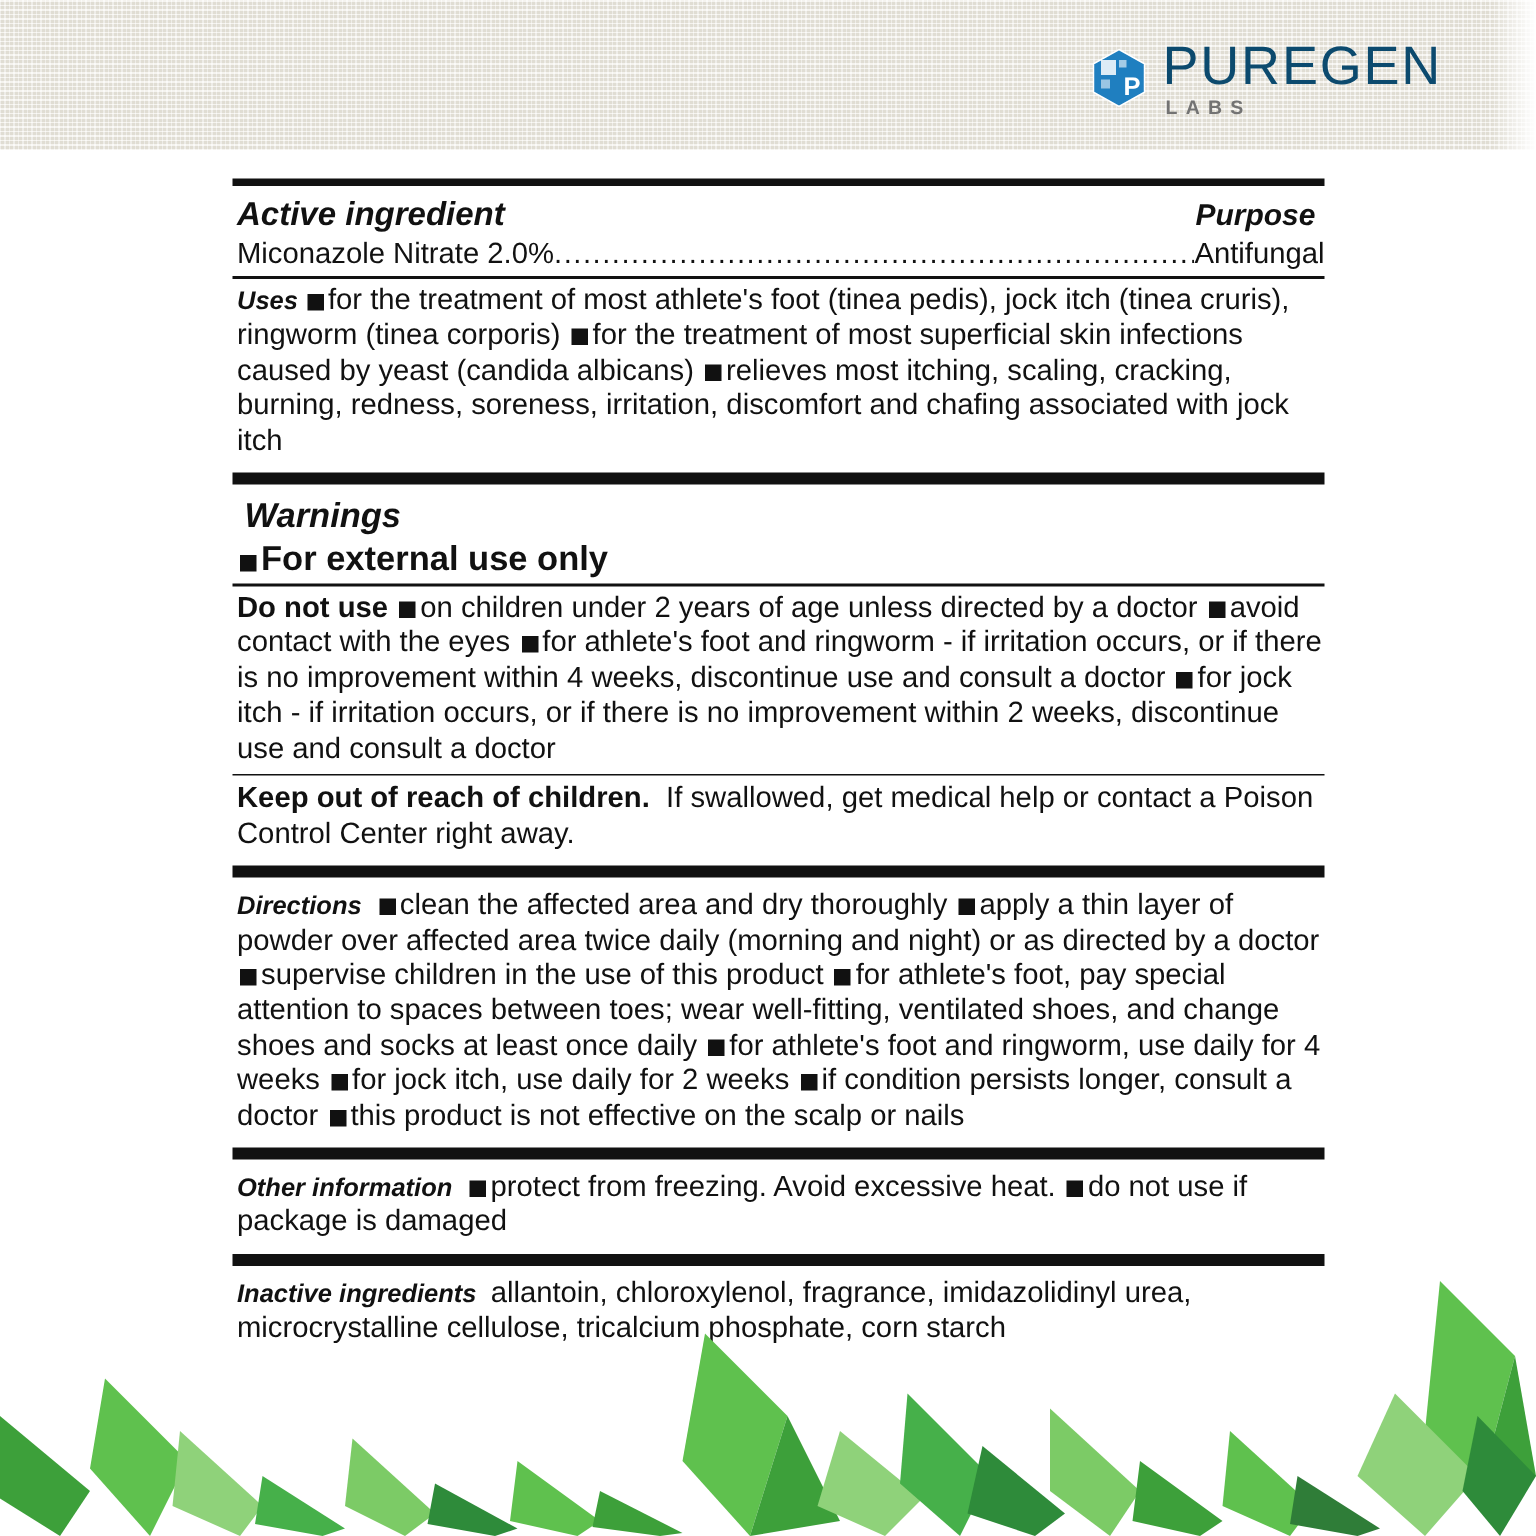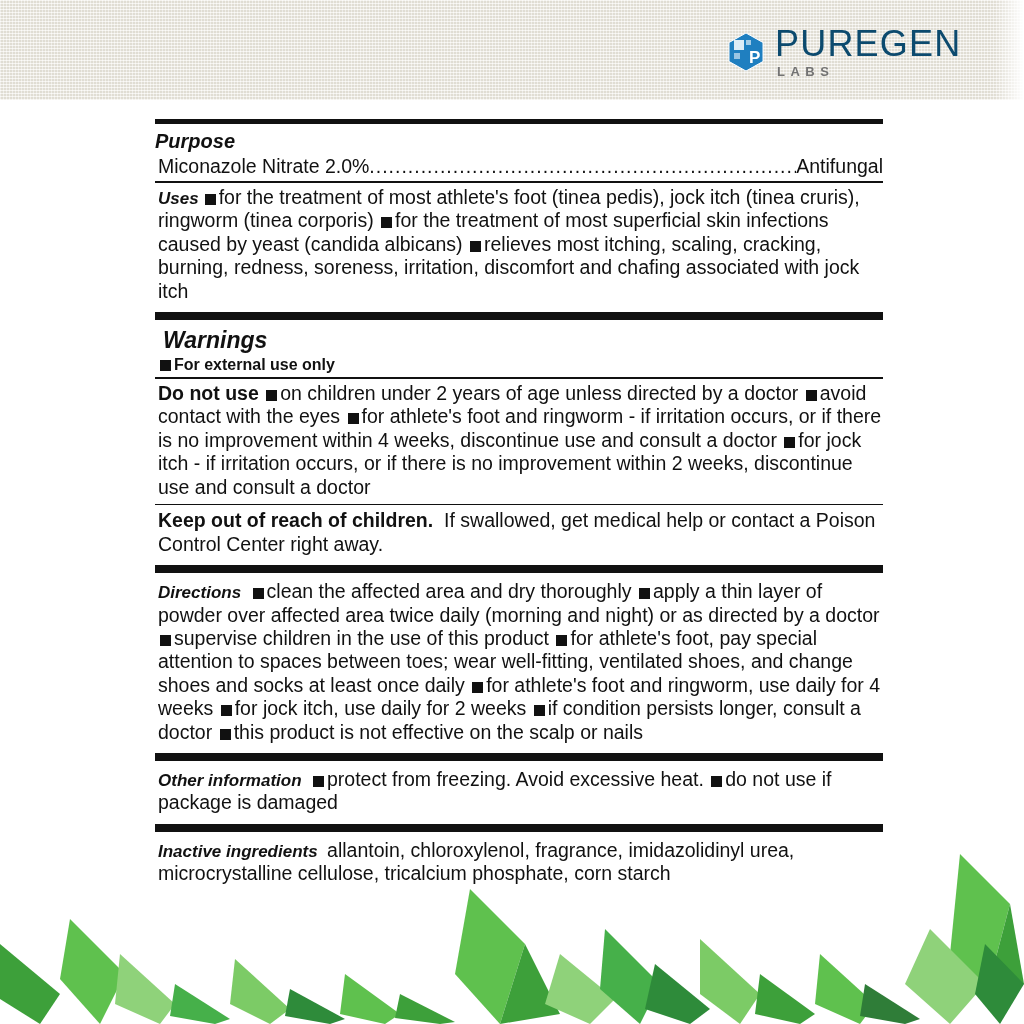--- a/index.html
+++ b/index.html
@@ -145,21 +145,21 @@
     margin: 0 3px 0 2px;
     vertical-align: -1px;
   }
   .warn-title {
     font-size: 23px;
     font-style: italic;
     font-weight: bold;
     margin-left: 8px;
   }
   .warn-ext {
-    font-size: 16px;
+    font-size: 23px;
     font-weight: bold;
     margin-left: 3px;
     margin-top: 2px;
   }
 
   
   .leaves {
     position: absolute;
     left: 0;
     bottom: 0;
@@ -190,20 +190,21 @@
     <div class="logo-word">PUREGEN</div>
     <div class="logo-sub">LABS</div>
   </div>
 </div>
 
 <div class="panel">
 
   <div class="rule-medium"></div>
 
   <div class="row-between">
+    <div class="hdr-italic">Active ingredient</div>
     <div class="hdr-italic-right">Purpose</div>
   </div>
   <div class="active-line">
     <span>Miconazole Nitrate 2.0%</span>
     <span class="dots">...................................................................................</span>
     <span>Antifungal</span>
   </div>
 
   <div class="rule-thin"></div>
 

